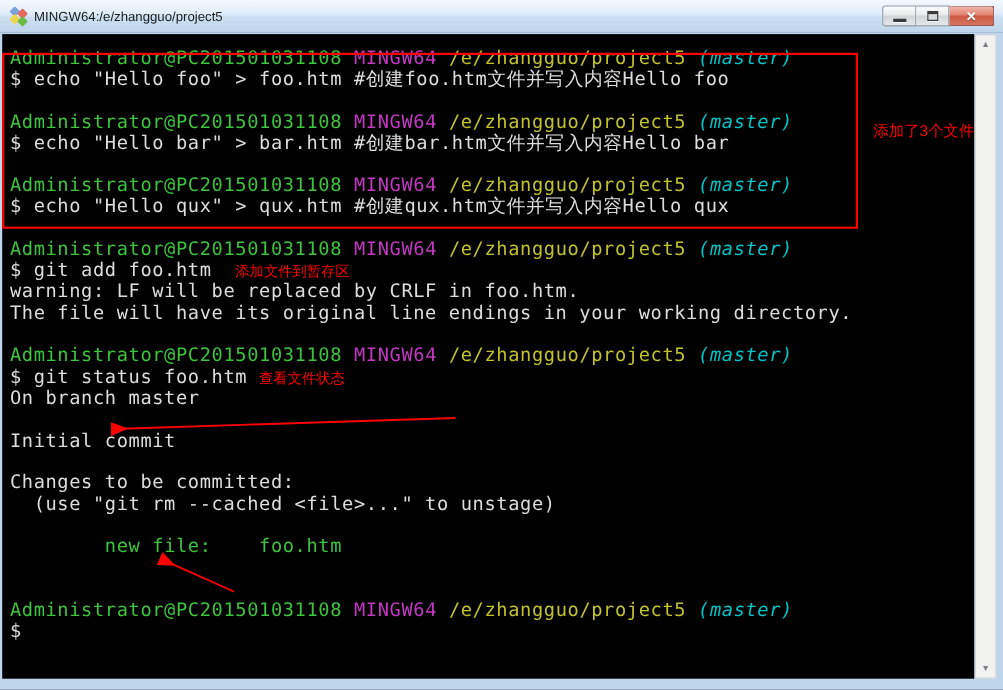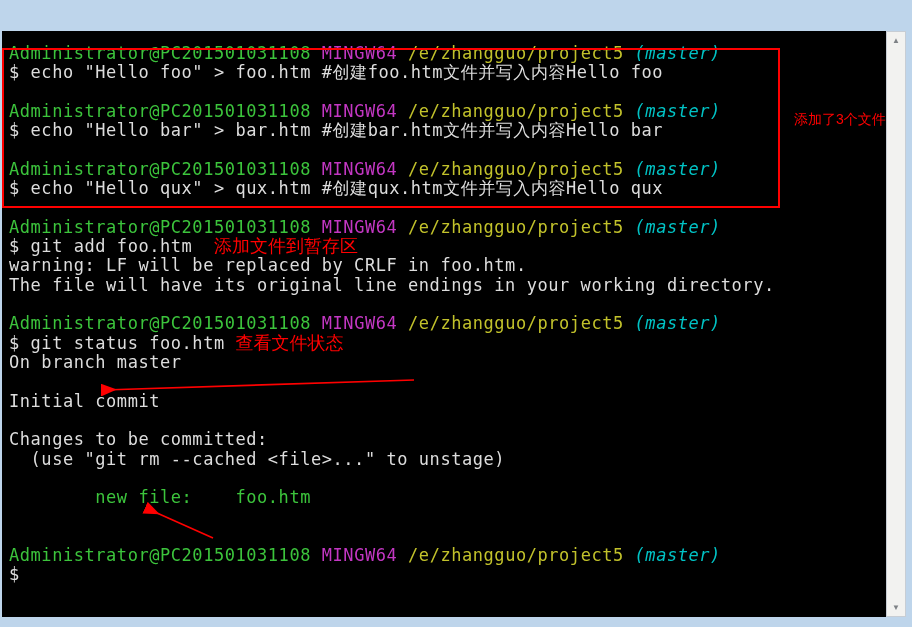--- a/index.html
+++ b/index.html
@@ -54,21 +54,21 @@
     font-size:17px; letter-spacing:0.55px; line-height:19.32px;
     white-space:pre; color:var(--term-fg);
   }
   .tline { height:19.32px; }
   .c-green   { color:var(--green);margin-top:12px; }
   .c-magenta { color:var(--magenta); font-weight:normal; }
   .c-yellow  { color:var(--yellow); }
   .c-cyan    { color:var(--cyan);font-style:italic; }
   .c-fg      { color:var(--term-fg); }
   .c-red     { color:var(--annot-red); }
-  .annot-inline { font-family:"Liberation Sans",sans-serif; font-size:18px; letter-spacing:0; }
+  .annot-inline { font-family:"Liberation Sans",sans-serif; font-size:13px; letter-spacing:0; }
 
   
   .scrollbar {
     position:absolute; right:6px; top:31px; width:20px; height:586px;
     background:#f2f2f0; border:1px solid #c7cdd4;
   }
   .sb-arrow {
     position:absolute; left:0; width:18px; height:17px;
     display:flex; align-items:center; justify-content:center;
     color:#7e8286; font-size:8px;
@@ -86,20 +86,40 @@
     color:var(--annot-red); font-size:14px; font-family:"Liberation Sans",sans-serif;
     white-space:nowrap;
   }
   .arrow-svg { position:absolute; left:0; top:0; }
 </style>
 </head>
 <body>
 
 <div class="window">
 
+  <div class="titlebar">
+    <span class="app-icon">
+      <i id="ic-blue" style="left: 1px; top: 0px; background: rgb(122, 163, 220);"></i>
+      <i id="ic-red" style="left: 8px; top: 2px; background: rgb(228, 105, 95);"></i>
+      <i id="ic-yellow" style="left: 1px; top: 7px; background: rgb(236, 213, 75);"></i>
+      <i id="ic-green" style="left: 8px; top: 9px; background: rgb(108, 185, 74);"></i>
+    </span>
+    <span class="title-text">MINGW64:/e/zhangguo/project5</span>
+    <span class="controls">
+      <span class="ctl-btn ctl-min">
+          <span class="glyph-min"></span>
+        </span>
+      <span class="ctl-btn ctl-max">
+          <span class="glyph-max"></span>
+        </span>
+      <span class="ctl-btn ctl-close">
+          <span class="glyph-close">✕</span>
+        </span>
+    </span>
+  </div>
 
   <div class="terminal">
     <pre class="term-pre"><div class="tline"><span class="c-green">Administrator@PC201501031108</span><span class="c-fg"> </span><span class="c-magenta">MINGW64</span><span class="c-fg"> </span><span class="c-yellow">/e/zhangguo/project5</span><span class="c-fg"> </span><span class="c-cyan">(master)</span></div><div class="tline"><span class="c-fg">$ echo "Hello foo" &gt; foo.htm #创建foo.htm文件并写入内容Hello foo</span></div><div class="tline"> </div><div class="tline"><span class="c-green">Administrator@PC201501031108</span><span class="c-fg"> </span><span class="c-magenta">MINGW64</span><span class="c-fg"> </span><span class="c-yellow">/e/zhangguo/project5</span><span class="c-fg"> </span><span class="c-cyan">(master)</span></div><div class="tline"><span class="c-fg">$ echo "Hello bar" &gt; bar.htm #创建bar.htm文件并写入内容Hello bar</span></div><div class="tline"> </div><div class="tline"><span class="c-green">Administrator@PC201501031108</span><span class="c-fg"> </span><span class="c-magenta">MINGW64</span><span class="c-fg"> </span><span class="c-yellow">/e/zhangguo/project5</span><span class="c-fg"> </span><span class="c-cyan">(master)</span></div><div class="tline"><span class="c-fg">$ echo "Hello qux" &gt; qux.htm #创建qux.htm文件并写入内容Hello qux</span></div><div class="tline"> </div><div class="tline"><span class="c-green">Administrator@PC201501031108</span><span class="c-fg"> </span><span class="c-magenta">MINGW64</span><span class="c-fg"> </span><span class="c-yellow">/e/zhangguo/project5</span><span class="c-fg"> </span><span class="c-cyan">(master)</span></div><div class="tline"><span class="c-fg">$ git add foo.htm  </span><span class="c-red annot-inline">添加文件到暂存区</span></div><div class="tline"><span class="c-fg">warning: LF will be replaced by CRLF in foo.htm.</span></div><div class="tline"><span class="c-fg">The file will have its original line endings in your working directory.</span></div><div class="tline"> </div><div class="tline"><span class="c-green">Administrator@PC201501031108</span><span class="c-fg"> </span><span class="c-magenta">MINGW64</span><span class="c-fg"> </span><span class="c-yellow">/e/zhangguo/project5</span><span class="c-fg"> </span><span class="c-cyan">(master)</span></div><div class="tline"><span class="c-fg">$ git status foo.htm </span><span class="c-red annot-inline">查看文件状态</span></div><div class="tline"><span class="c-fg">On branch master</span></div><div class="tline"> </div><div class="tline"><span class="c-fg">Initial commit</span></div><div class="tline"> </div><div class="tline"><span class="c-fg">Changes to be committed:</span></div><div class="tline"><span class="c-fg">  (use "git rm --cached &lt;file&gt;..." to unstage)</span></div><div class="tline"> </div><div class="tline"><span class="c-fg">        </span><span class="c-green">new file:    foo.htm</span></div><div class="tline"> </div><div class="tline"> </div><div class="tline"><span class="c-green">Administrator@PC201501031108</span><span class="c-fg"> </span><span class="c-magenta">MINGW64</span><span class="c-fg"> </span><span class="c-yellow">/e/zhangguo/project5</span><span class="c-fg"> </span><span class="c-cyan">(master)</span></div><div class="tline"><span class="c-fg">$</span></div></pre>
   </div>
 
   <div class="scrollbar">
     <span class="sb-arrow sb-up">▲</span>
     <span class="sb-arrow sb-down">▼</span>
   </div>
 

